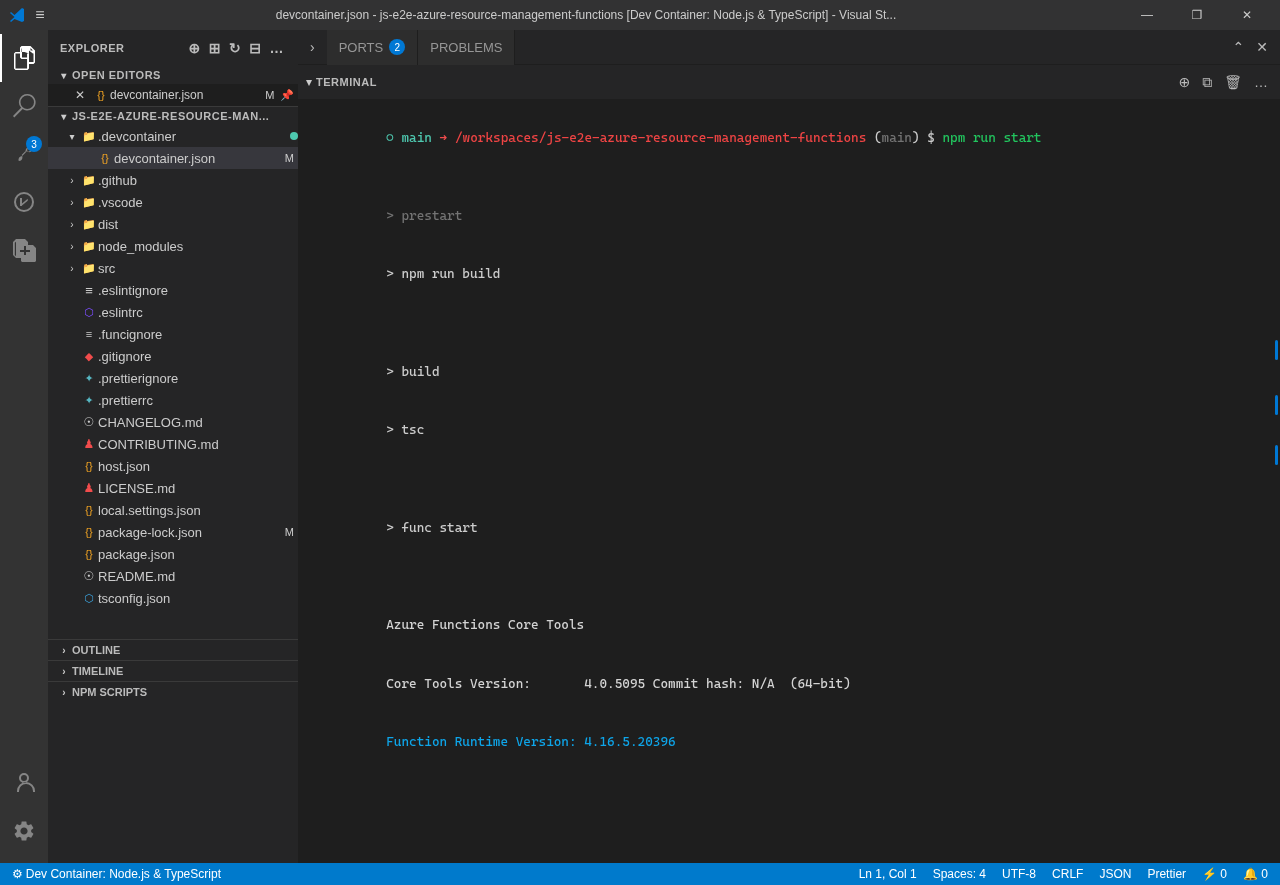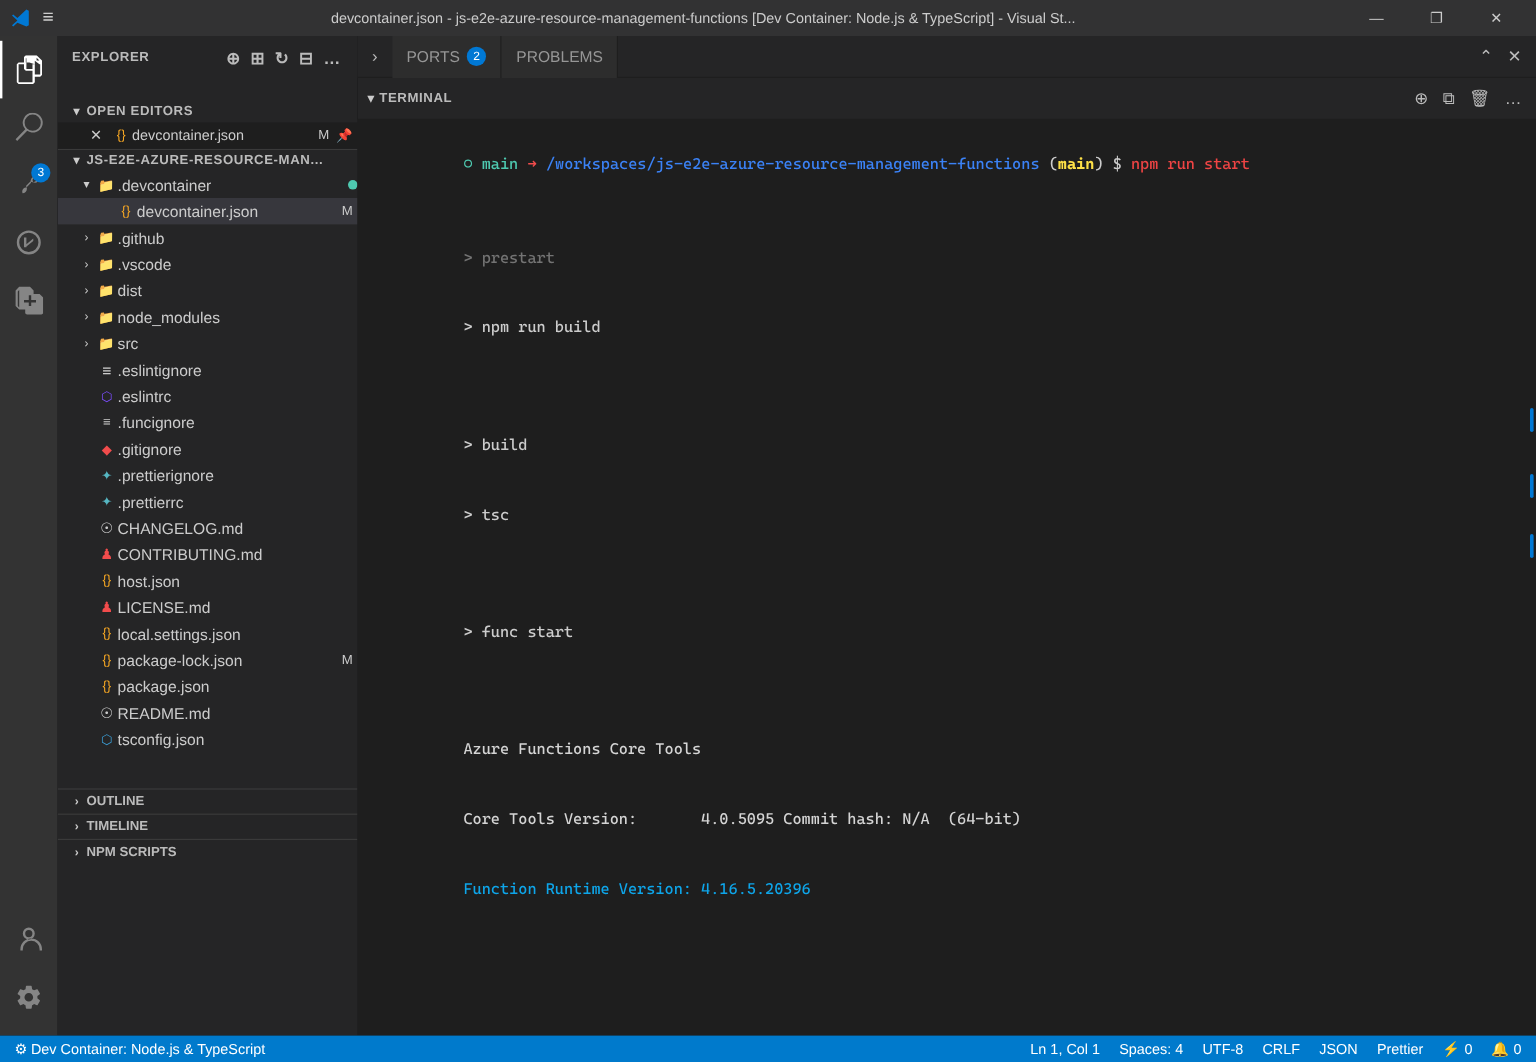--- a/index.html
+++ b/index.html
@@ -117,21 +117,20 @@
     }
 
     
     .sidebar {
       width: 250px;
       background: #252526;
       display: flex;
       flex-direction: column;
       flex-shrink: 0;
       overflow: hidden;
-      gap: 18px;
     }
     .sidebar-header {
       display: flex;
       align-items: center;
       justify-content: space-between;
       padding: 8px 12px;
       text-transform: uppercase;
       font-size: 11px;
       font-weight: 700;
       letter-spacing: 0.5px;
@@ -668,21 +667,21 @@
           <span class="panel-right-icon">⊕</span>
           <span class="panel-right-icon">⧉</span>
           <span class="panel-right-icon">🗑</span>
           <span class="panel-right-icon">…</span>
         </div>
       </div>
 
       <div class="terminal-content">
 
         <div class="term-line">
-          <span style="color:#4ec9b0;">○ main </span><span style="color:#f14c4c;">➜</span><span style="color:#3b82f6;"> /workspaces/js-e2e-azure-resource-management-functions</span><span style="color:#cccccc;"> (</span><span style="color:#fde047;font-weight:bold;">main</span><span style="color:#cccccc;">) $ </span><span style="color:#ef4444;">npm run start</span>
+          <span style="color:#4ec9b0;">○ main </span><span style="color:#f14c4c;">➜</span><span style="color:#ef4444;"> /workspaces/js-e2e-azure-resource-management-functions</span><span style="color:#cccccc;"> (</span><span style="color:#737373;">main</span><span style="color:#cccccc;">) $ </span><span style="color:#22c55e;">npm run start</span>
         </div>
 
         <div class="term-line">&nbsp;</div>
 
         <div class="term-line">
           <span style="color:#737373;">&gt; prestart</span>
         </div>
         <div class="term-line">
           <span style="color:#cccccc;">&gt; npm run build</span>
         </div>

